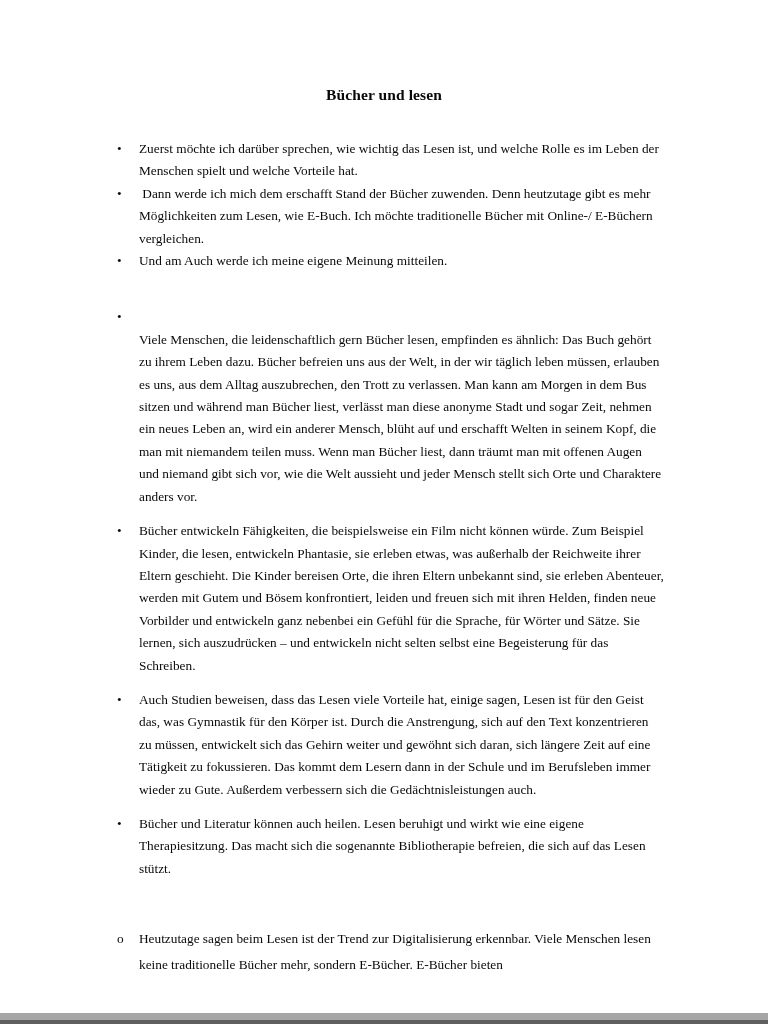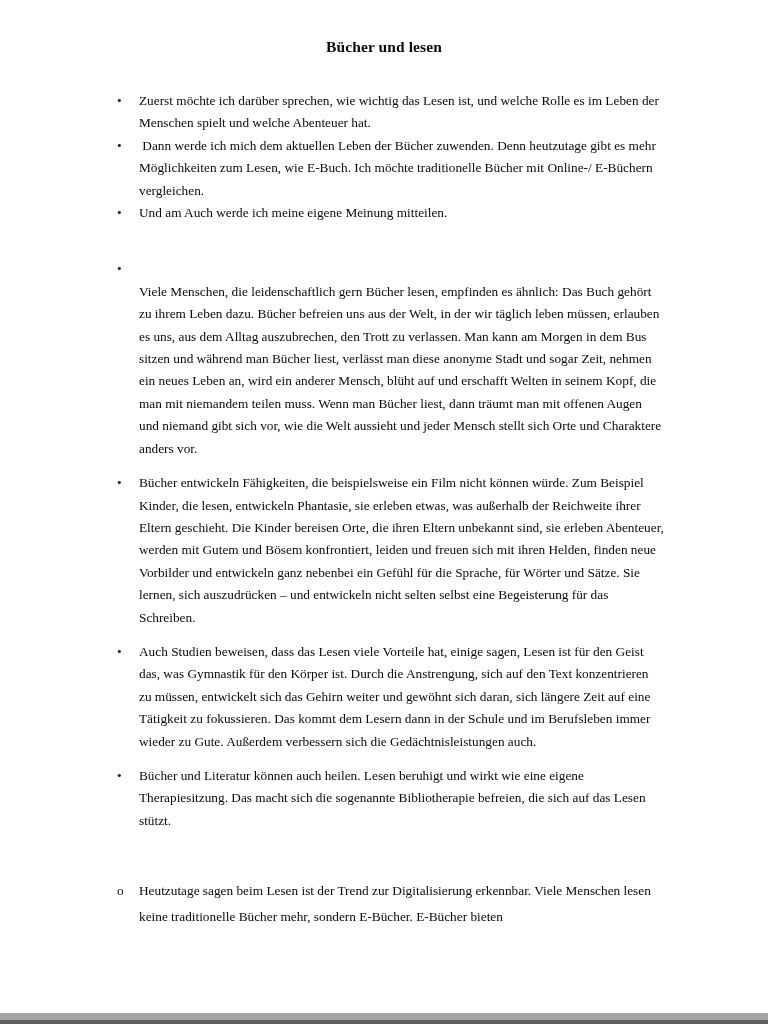--- a/index.html
+++ b/index.html
@@ -9,21 +9,21 @@
   }
   .page {
     position: relative;
     width: 768px;
     height: 1024px;
     background: #ffffff;
     overflow: hidden;
     font-family: "Liberation Serif", "DejaVu Serif", serif;
     color: #090909;
     box-sizing: border-box;
-    padding-top: 38px;
+    padding-top: 86px;
   }
   .title {
     margin: 0 0 34px 0;
     text-align: center;
     font-size: 15.5px;
     font-weight: bold;
     letter-spacing: 0.1px;
   }
   .content {
     padding: 0 104px 0 117px;
@@ -66,26 +66,26 @@
 <body>
 
 <div class="page">
 
   <h1 class="title">Bücher und lesen</h1>
 
   <div class="content">
 
     <div class="item">
       <span class="marker">•</span>
-      <span class="text">Zuerst möchte ich darüber sprechen, wie wichtig das Lesen ist, und welche Rolle es im Leben der Menschen spielt und welche Abenteuer hat.</span>
+      <span class="text">Zuerst möchte ich darüber sprechen, wie wichtig das Lesen ist, und welche Rolle es im Leben der Menschen spielt und welche Vorteile hat.</span>
     </div>
 
     <div class="item">
       <span class="marker">•</span>
-      <span class="text"> Dann werde ich mich dem aktuellen Leben der Bücher zuwenden. Denn heutzutage gibt es mehr Möglichkeiten zum Lesen, wie E-Buch. Ich möchte traditionelle Bücher mit Online-/ E-Büchern vergleichen.</span>
+      <span class="text"> Dann werde ich mich dem erschafft Stand der Bücher zuwenden. Denn heutzutage gibt es mehr Möglichkeiten zum Lesen, wie E-Buch. Ich möchte traditionelle Bücher mit Online-/ E-Büchern vergleichen.</span>
     </div>
 
     <div class="item">
       <span class="marker">•</span>
       <span class="text">Und am Auch werde ich meine eigene Meinung mitteilen.</span>
     </div>
 
     <div class="item gap-lg">
       <span class="marker">•</span>
       <span class="text"></span>

